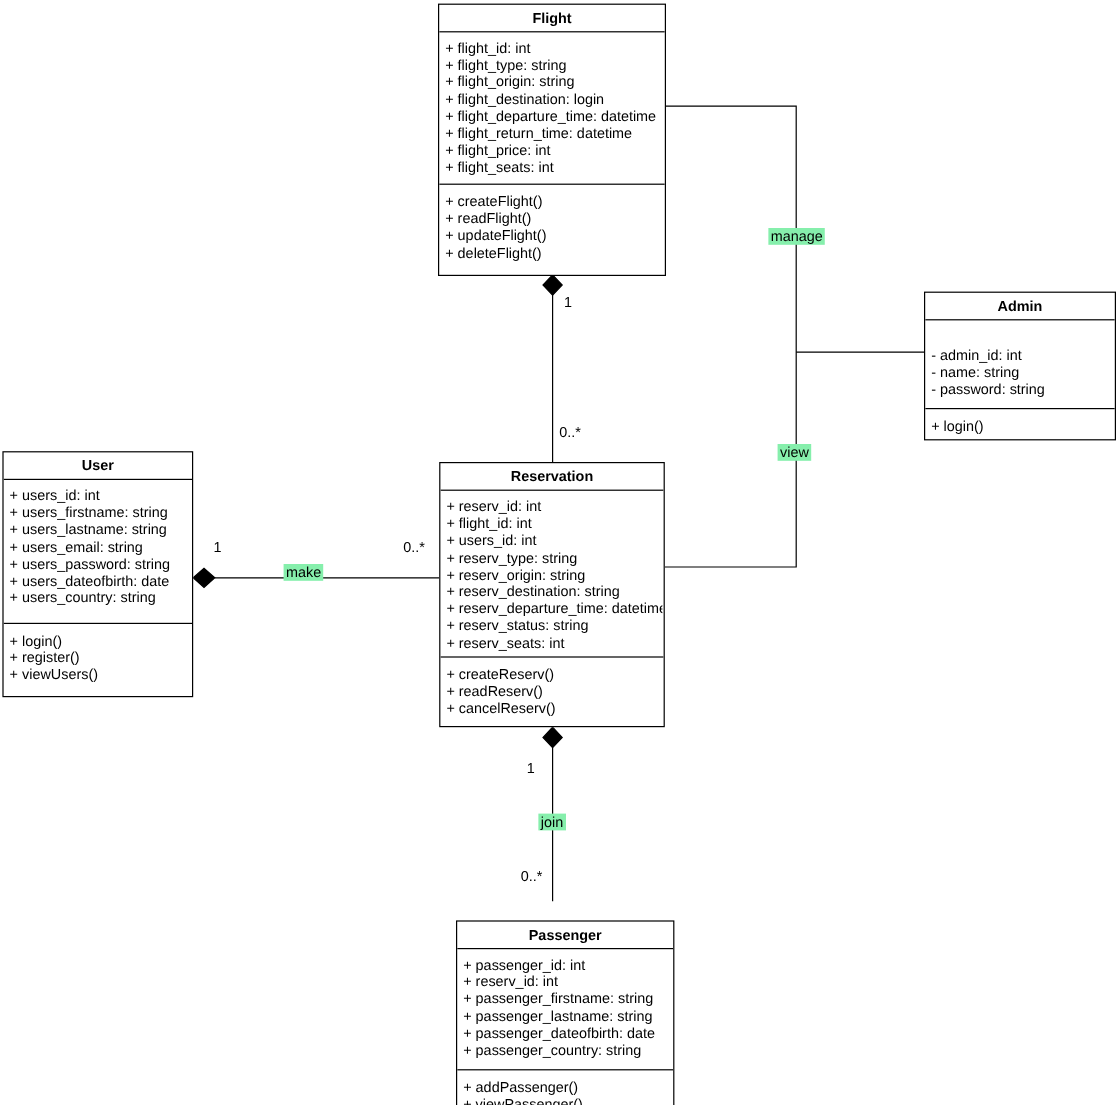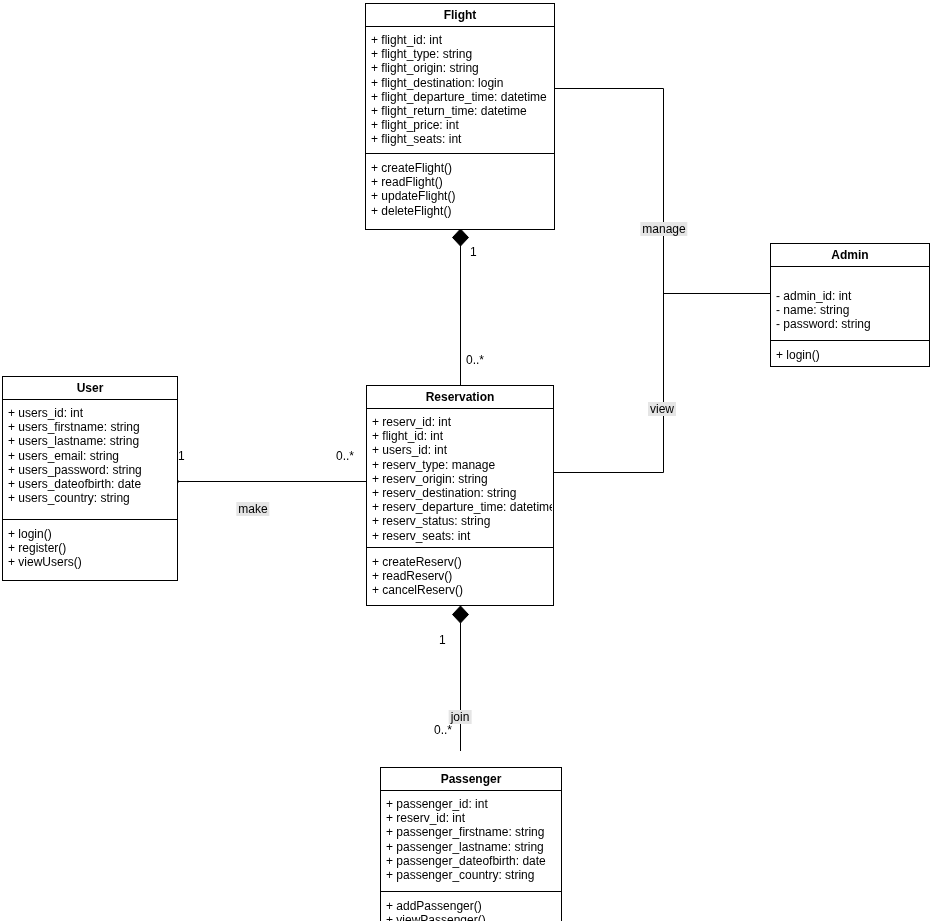--- a/index.html
+++ b/index.html
@@ -55,38 +55,37 @@
     line-height: 14.2px;
     white-space: nowrap;
     overflow: hidden;
   }
 
   
   #cls-flight      { left: 365px; top: 3px;   width: 190px; height: 227px; }
   #cls-flight .cls-attrs      { height: 127px; }
   #cls-admin       { left: 770px; top: 243px; width: 160px; height: 124px; }
   #cls-admin .cls-attrs       { height: 58px; margin-top: 16px; }
-  #cls-user        { left: 2px;   top: 376px; width: 176px; height: 205px; }
+  #cls-user        { left: 2px;   top: 376px; width: 159px; height: 205px; }
   #cls-user .cls-attrs        { height: 120px; }
   #cls-reservation { left: 366px; top: 385px; width: 188px; height: 221px; }
   #cls-reservation .cls-attrs { height: 139px; }
   #cls-passenger   { left: 380px; top: 751px; width: 182px; height: 160px; margin-top: 16px; }
   #cls-passenger .cls-attrs   { height: 101px; }
 
   .edge-label {
     position: absolute;
     font-size: 12px;
     line-height: 14px;
     white-space: nowrap;
   }
   .on-line {
-    background: #e5e5e5;
+    background: #86efac;
     padding: 0 2px;
     transform: translateX(-50%);
-    margin-top: 32px;
   }
 </style>
 </head>
 <body>
 
 <div id="canvas">
 
   <svg id="wires" xmlns="http://www.w3.org/2000/svg" width="932" height="921">
 
     <path d="M555,88.5 L663.5,88.5 L663.5,472.5 L554,472.5" fill="none" stroke="#000000" stroke-width="1"></path>
@@ -152,21 +151,21 @@
         <div class="row">+ viewUsers()</div>
       </div>
   </div>
 
   <div class="uml-class" id="cls-reservation">
     <div class="cls-title">Reservation</div>
     <div class="cls-attrs">
         <div class="row">+ reserv_id: int</div>
         <div class="row">+ flight_id: int</div>
         <div class="row">+ users_id: int</div>
-        <div class="row">+ reserv_type: manage</div>
+        <div class="row">+ reserv_type: string</div>
         <div class="row">+ reserv_origin: string</div>
         <div class="row">+ reserv_destination: string</div>
         <div class="row">+ reserv_departure_time: datetime</div>
         <div class="row">+ reserv_status: string</div>
         <div class="row">+ reserv_seats: int</div>
       </div>
     <div class="cls-methods">
         <div class="row">+ createReserv()</div>
         <div class="row">+ readReserv()</div>
         <div class="row">+ cancelReserv()</div>

